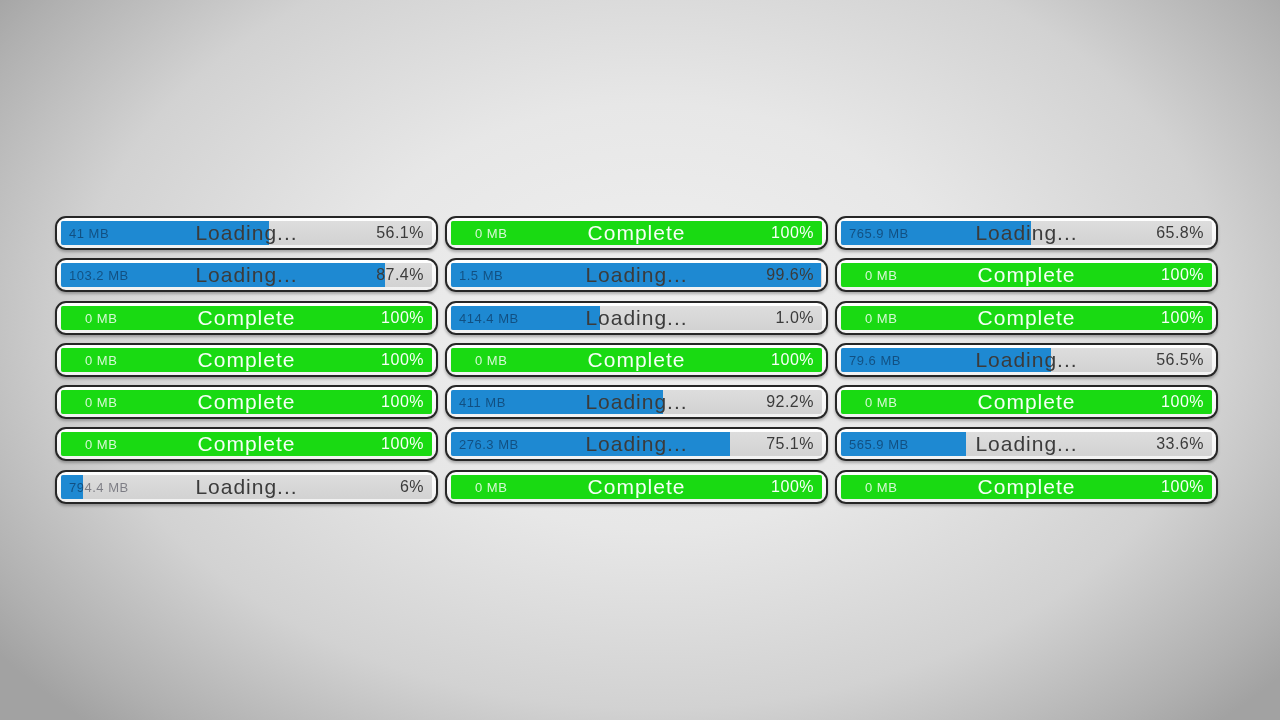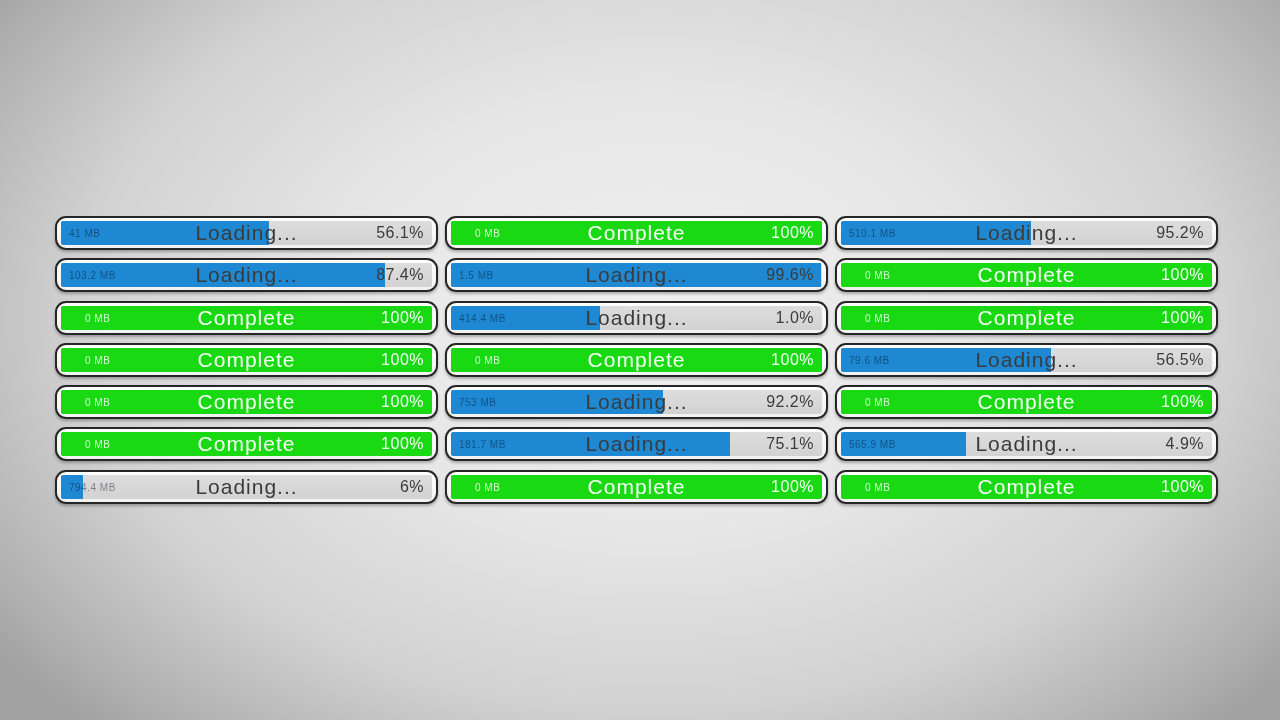--- a/index.html
+++ b/index.html
@@ -55,21 +55,21 @@
     position: absolute;
     inset: 0;
     display: flex;
     align-items: center;
   }
   .size-label {
     position: absolute;
     left: 8px;
     top: 50%;
     transform: translateY(-50%);
-    font-size: 10px;
+    font-size: 13px;
     letter-spacing: 0.5px;
     white-space: nowrap;
   }
   .status-label {
     position: absolute;
     left: 0; right: 0;
     text-align: center;
     font-size: 21px;
     font-weight: 300;
     letter-spacing: 1px;
@@ -206,31 +206,31 @@
         <span class="size-label">0 MB</span>
         <span class="status-label">Complete</span>
         <span class="percent-label">100%</span>
       </div>
     </div>
   </div>
       <div class="bar-outer loading">
     <div class="track">
       <div class="fill" style="width: 57.2%;"></div>
       <div class="labels">
-        <span class="size-label">753 MB</span>
+        <span class="size-label">411 MB</span>
         <span class="status-label">Loading...</span>
         <span class="percent-label">92.2%</span>
       </div>
     </div>
   </div>
       <div class="bar-outer loading">
     <div class="track">
       <div class="fill" style="width: 75.1%;"></div>
       <div class="labels">
-        <span class="size-label">181.7 MB</span>
+        <span class="size-label">276.3 MB</span>
         <span class="status-label">Loading...</span>
         <span class="percent-label">75.1%</span>
       </div>
     </div>
   </div>
       <div class="bar-outer complete">
     <div class="track">
       <div class="fill" style="width: 100%;"></div>
       <div class="labels">
         <span class="size-label">0 MB</span>
@@ -238,23 +238,23 @@
         <span class="percent-label">100%</span>
       </div>
     </div>
   </div>
     </div>
     <div class="col">
       <div class="bar-outer loading">
     <div class="track">
       <div class="fill" style="width: 51.1%;"></div>
       <div class="labels">
-        <span class="size-label">510.1 MB</span>
-        <span class="status-label">Loading...</span>
-        <span class="percent-label">95.2%</span>
+        <span class="size-label">765.9 MB</span>
+        <span class="status-label">Loading...</span>
+        <span class="percent-label">65.8%</span>
       </div>
     </div>
   </div>
       <div class="bar-outer complete">
     <div class="track">
       <div class="fill" style="width: 100%;"></div>
       <div class="labels">
         <span class="size-label">0 MB</span>
         <span class="status-label">Complete</span>
         <span class="percent-label">100%</span>
@@ -290,21 +290,21 @@
         <span class="percent-label">100%</span>
       </div>
     </div>
   </div>
       <div class="bar-outer loading">
     <div class="track">
       <div class="fill" style="width: 33.6%;"></div>
       <div class="labels">
         <span class="size-label">565.9 MB</span>
         <span class="status-label">Loading...</span>
-        <span class="percent-label">4.9%</span>
+        <span class="percent-label">33.6%</span>
       </div>
     </div>
   </div>
       <div class="bar-outer complete">
     <div class="track">
       <div class="fill" style="width: 100%;"></div>
       <div class="labels">
         <span class="size-label">0 MB</span>
         <span class="status-label">Complete</span>
         <span class="percent-label">100%</span>

